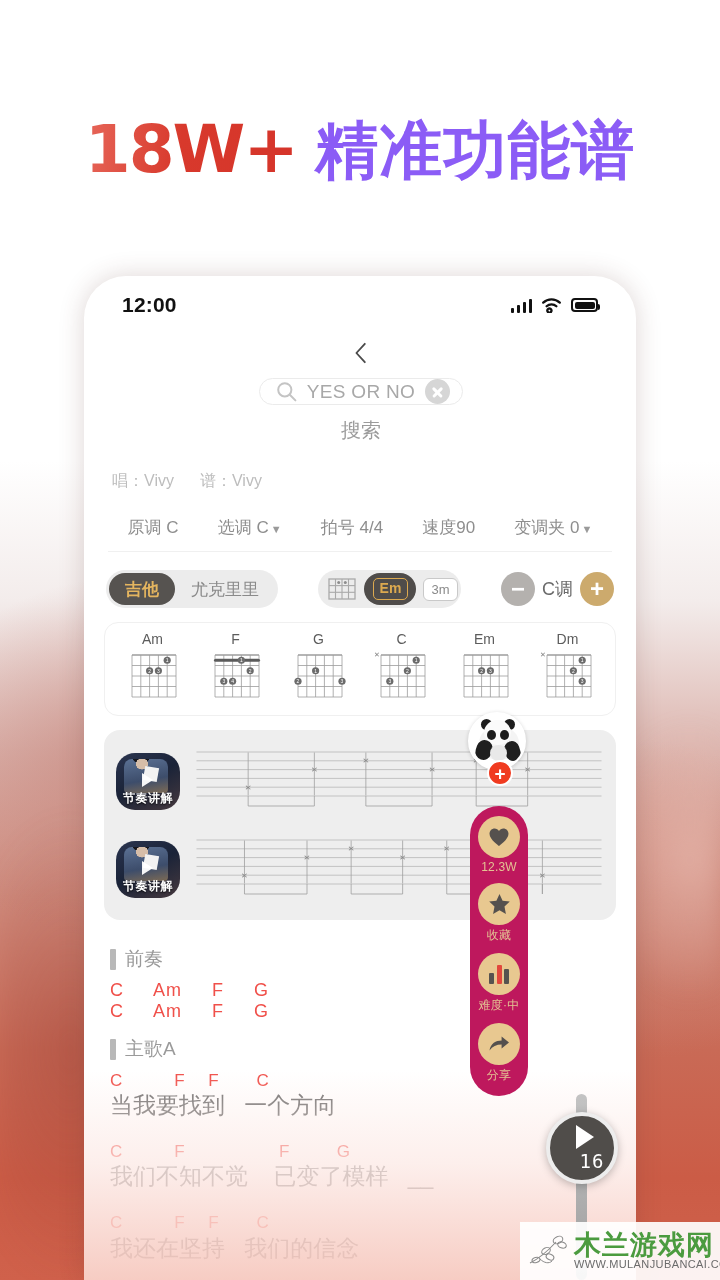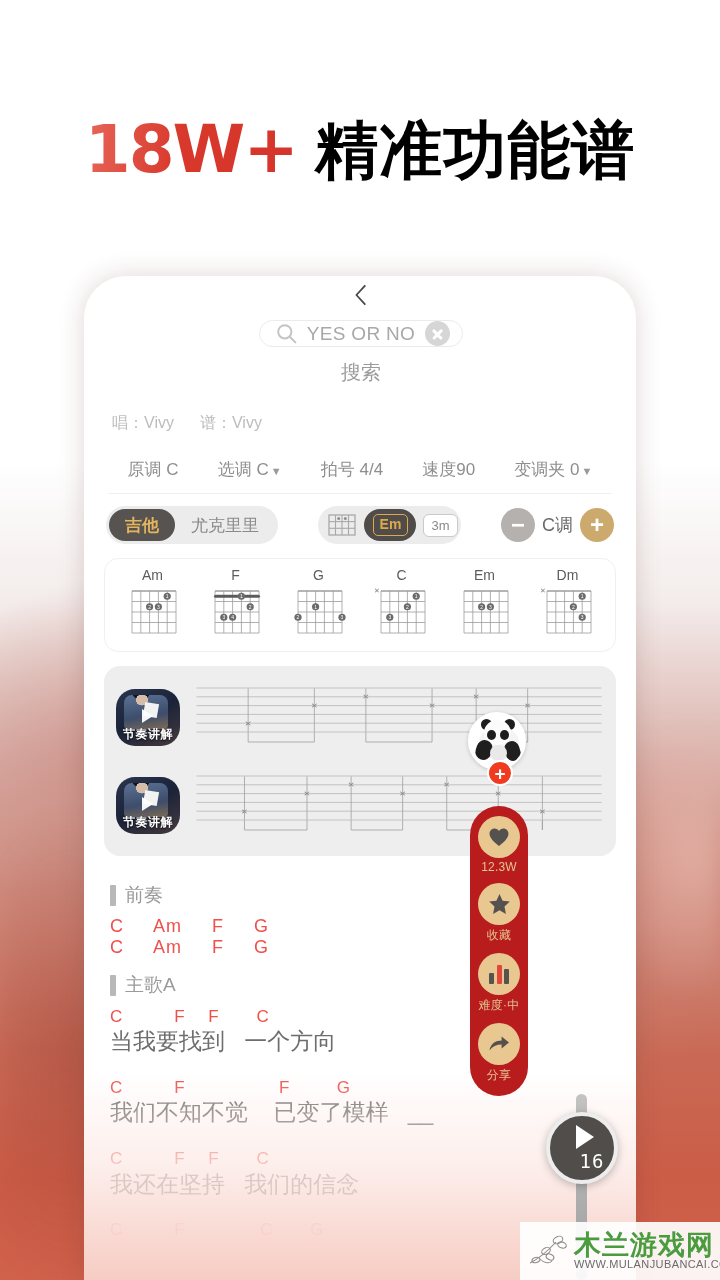--- a/index.html
+++ b/index.html
@@ -40,21 +40,21 @@
     position:absolute; left:0; top:108px; width:720px;
     text-align:center; white-space:nowrap;
     font-size:63px; font-weight:bold; letter-spacing:-1px;
   }
   #headline .num{
     background:linear-gradient(100deg,#e7675a 0%,#d8392c 45%,#d5342a 100%);
     -webkit-background-clip:text; background-clip:text;
     color:transparent; -webkit-text-fill-color:transparent;
     font-family:"DejaVu Sans",sans-serif; font-size:66px; letter-spacing:-2px;
   }
-  #headline .zh{ color:#000000; margin-left:2px; letter-spacing:1px; }
+  #headline .zh{ color:#8b5cf6; margin-left:2px; letter-spacing:1px; }
 
   
   #phone{
     position:absolute; left:84px; top:276px; width:552px; height:1004px;
     background:#ffffff;
     border-radius:42px 42px 0 0;
     box-shadow:0 0 26px rgba(90,50,45,.20);
     overflow:hidden;
   }
 
@@ -113,21 +113,21 @@
   #meta-row{
     margin:16px 24px 0 24px; padding:8px 0 12px 0;
     border-bottom:1.4px solid #f0f0f0;
     display:flex; justify-content:space-around; align-items:center;
   }
   .meta-item{ font-size:17px; color:#8e8e8e; white-space:nowrap; }
   .caret{ font-size:11px; color:#9a9a9a; margin-left:2px; }
 
   
   #control-row{
-    margin:12px 22px 0 22px; display:flex; align-items:center;
+    margin:18px 22px 0 22px; display:flex; align-items:center;
     justify-content:space-between; gap:8px;
   }
   .pill-group{
     background:#ececec; border-radius:19px; height:38px;
     display:flex; align-items:center; padding:3px;
   }
   .seg{
     height:32px; padding:0 16px; border-radius:16px;
     display:flex; align-items:center; justify-content:center;
     font-size:17px; color:#8a8a8a; white-space:nowrap;
@@ -258,21 +258,21 @@
   #avatar .p-baby{position:absolute;left:20px;top:31px;width:17px;height:16px;border-radius:50%;background:#e9e9e9}
   #plus-badge{
     position:absolute; left:19px; top:48px; width:26px; height:26px;
     border-radius:50%; background:#f03b20; border:2px solid #fff;
     display:flex; align-items:center; justify-content:center;
     color:#fff; font-size:19px; font-weight:bold; line-height:1;
   }
 
   #action-rail{
     position:absolute; left:470px; top:806px; width:58px;
-    background:#b91c1c; border-radius:29px; padding:10px 0 12px 0;
+    background:#be185d; border-radius:29px; padding:10px 0 12px 0;
   }
   .rail-item{ text-align:center; margin-bottom:9px; }
   .rail-item:last-child{ margin-bottom:0; }
   .rail-circle{
     width:42px;height:42px;border-radius:50%;margin:0 auto;
     background:#e8c890; display:flex;align-items:center;justify-content:center;
   }
   .rail-label{
     margin-top:2px; font-size:12px; color:#e3c493; letter-spacing:.2px;
   }
@@ -321,20 +321,39 @@
 <div id="bg-gradient"></div>
 <div id="bg-soft-blobs"></div>
 
 <div id="headline">
   <span class="num">18W+</span>
   <span class="zh">精准功能谱</span>
 </div>
 
 <div id="phone">
 
+  <div id="status-bar">
+    <div id="clock">12:00</div>
+    <div id="status-icons">
+      <span class="bars">
+          <i></i>
+          <i></i>
+          <i></i>
+          <i></i>
+        </span>
+      <svg width="21" height="16" viewBox="0 0 21 16">
+        <path d="M10.5 13.6 A2.1 2.1 0 1 1 10.5 13.59" stroke="#111" stroke-width="2.4" fill="none"></path>
+        <path d="M5.6 9.3 A7 7 0 0 1 15.4 9.3" stroke="#111" stroke-width="2.3" fill="none" stroke-linecap="round"></path>
+        <path d="M2.2 5.6 A12.2 12.2 0 0 1 18.8 5.6" stroke="#111" stroke-width="2.3" fill="none" stroke-linecap="round"></path>
+      </svg>
+      <span class="batt">
+          <span></span>
+        </span>
+    </div>
+  </div>
 
   <div id="search-row">
     <svg id="back-icon" viewBox="0 0 26 34">
       <path d="M18 5 L7 17 L18 29" stroke="#4a4a4a" stroke-width="2.4" fill="none" stroke-linecap="round" stroke-linejoin="round"></path>
     </svg>
     <div id="search-box">
       <svg width="21" height="21" viewBox="0 0 21 21">
         <circle cx="8.8" cy="8.8" r="6.6" stroke="#c4c4c4" stroke-width="2" fill="none"></circle>
         <line x1="13.8" y1="13.8" x2="19.4" y2="19.4" stroke="#c4c4c4" stroke-width="2" stroke-linecap="round"></line>
       </svg>

